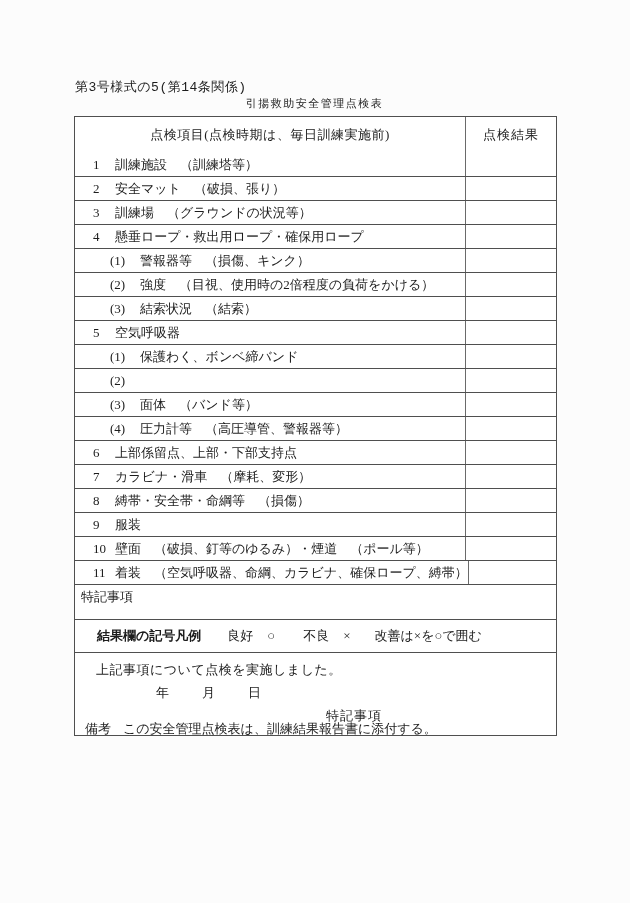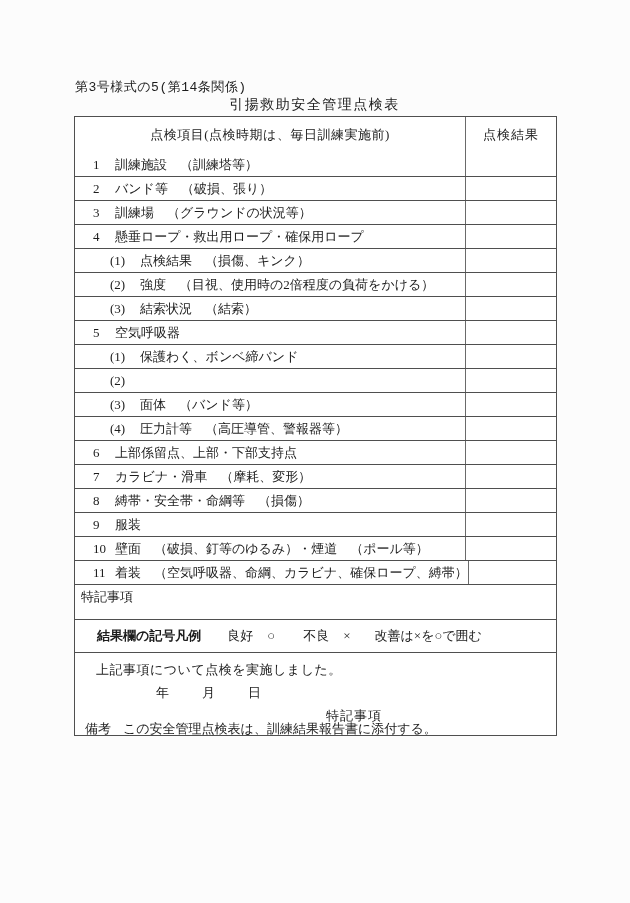--- a/index.html
+++ b/index.html
@@ -11,21 +11,21 @@
     font-family:"Liberation Serif","DejaVu Serif",serif;
     font-size:13px;
     overflow:hidden;
   }
   .form-ref{
     position:absolute;left:75px;top:78px;
     font-size:13px;letter-spacing:0.5px;font-family:Liberation Mono, monospace;
   }
   .doc-title{
     position:absolute;left:74px;top:96px;width:481px;
-    text-align:center;font-size:14px;letter-spacing:1.5px;
+    text-align:center;font-size:11px;letter-spacing:1.5px;
   }
   .table{
     position:absolute;left:74px;top:116px;width:481px;
     border:1px solid #4f4f4f;
     background:#fff;
   }
   .trow{display:flex;border-top:1px solid #4f4f4f;}
   .trow:first-child{border-top:none;}
   .cell-item{flex:1;border-right:1px solid #6a6a6a;display:flex;align-items:center;}
   .cell-result{width:90px;}
@@ -73,42 +73,42 @@
         <div class="trow irow">
           <div class="cell-item lv1">
             <span class="num">1</span>
             <span>訓練施設　（訓練塔等）</span>
           </div>
           <div class="cell-result"></div>
         </div>
         <div class="trow irow">
           <div class="cell-item lv1">
             <span class="num">2</span>
-            <span>バンド等　（破損、張り）</span>
+            <span>安全マット　（破損、張り）</span>
           </div>
           <div class="cell-result"></div>
         </div>
         <div class="trow irow">
           <div class="cell-item lv1">
             <span class="num">3</span>
             <span>訓練場　（グラウンドの状況等）</span>
           </div>
           <div class="cell-result"></div>
         </div>
         <div class="trow irow">
           <div class="cell-item lv1">
             <span class="num">4</span>
             <span>懸垂ロープ・救出用ロープ・確保用ロープ</span>
           </div>
           <div class="cell-result"></div>
         </div>
         <div class="trow irow">
           <div class="cell-item lv2">
             <span class="num">(1)</span>
-            <span>点検結果　（損傷、キンク）</span>
+            <span>警報器等　（損傷、キンク）</span>
           </div>
           <div class="cell-result"></div>
         </div>
         <div class="trow irow">
           <div class="cell-item lv2">
             <span class="num">(2)</span>
             <span>強度　（目視、使用時の2倍程度の負荷をかける）</span>
           </div>
           <div class="cell-result"></div>
         </div>

